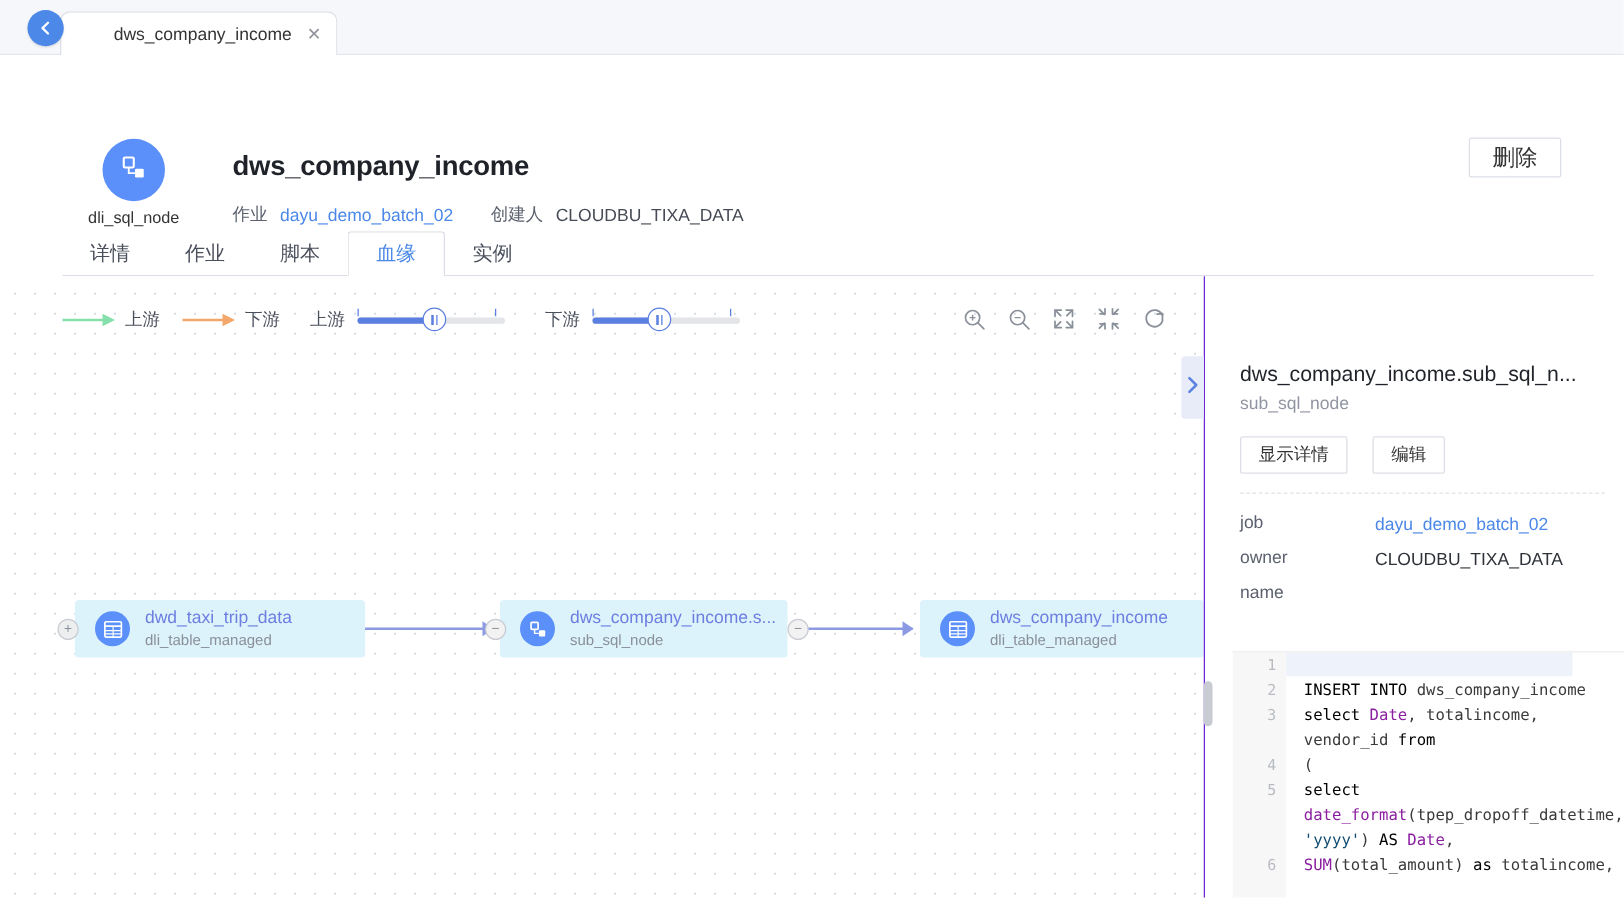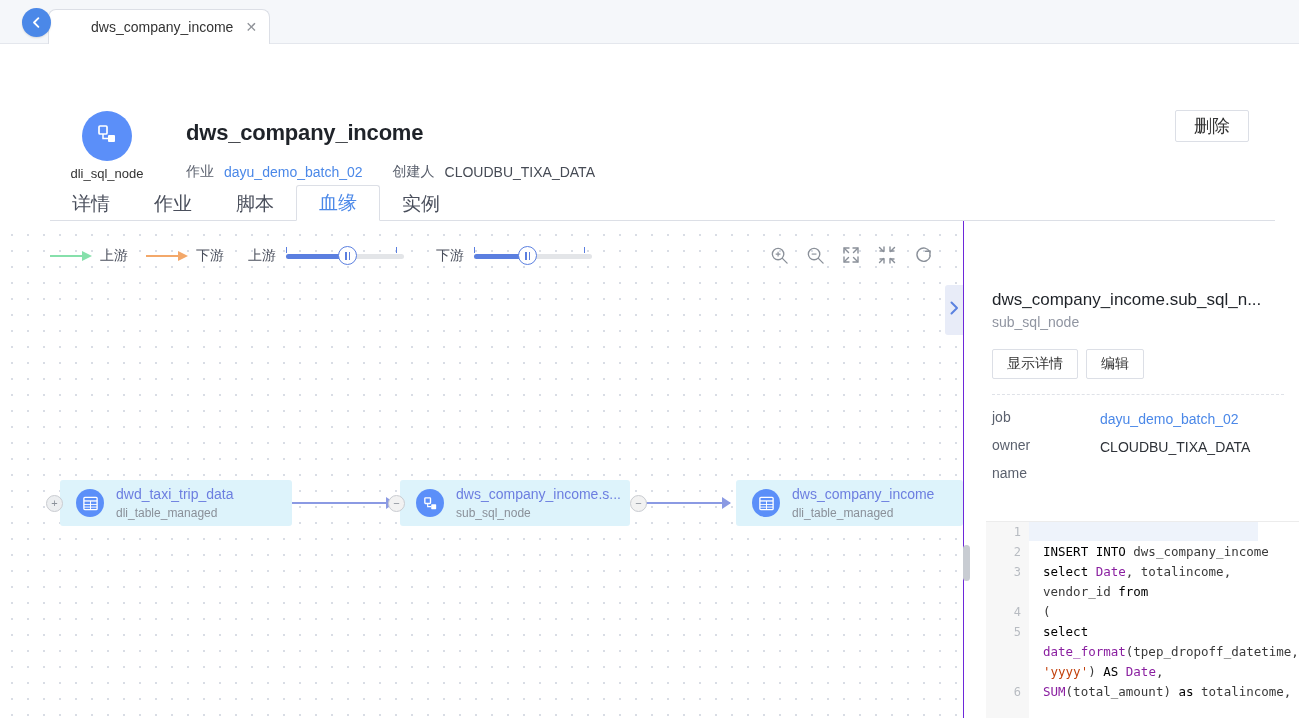--- a/index.html
+++ b/index.html
@@ -90,21 +90,21 @@
     width: 1225px; height: 35px;
     display: flex; align-items: flex-end;
   }
   .navtabs-underline {
     position: absolute; left: 50px; top: 220px; width: 1225px;
     height: 1px; background: #dcdfe6;
   }
   .navtab {
     height: 35px; padding: 0 22px;
     display: flex; align-items: center; justify-content: center;
-    font-size: 19px; color: #4a4f5c; cursor: pointer;
+    font-size: 16px; color: #4a4f5c; cursor: pointer;
   }
   .navtab.active {
     color: #4b88e8;
     background: #fff;
     border: 1px solid #dcdfe6;
     border-bottom: 1px solid #fff;
     border-radius: 3px 3px 0 0;
     position: relative; z-index: 3;
     height: 36px;
   }
@@ -206,21 +206,21 @@
   }
   .sp-title {
     position:absolute; left:28px; top:69px; width:292px;
     font-size:17px; color:#1f2329; line-height:20px;
     white-space:nowrap; overflow:hidden;
   }
   .sp-sub {
     position:absolute; left:28px; top:93px;
     font-size:14px; color:#9095a1;
   }
-  .sp-btns { position:absolute; left:28px; top:128px; display:flex; gap:8px; }
+  .sp-btns { position:absolute; left:28px; top:128px; display:flex; gap:20px; }
   .sp-btn {
     height:30px; padding:0 14px;
     background:#fff; border:1px solid #dcdfe6; border-radius:2px;
     font-size:14px; color:#333; cursor:pointer;
     font-family:"Liberation Sans", sans-serif;
   }
   .sp-divider {
     position:absolute; left:28px; top:173px; width:292px;
     height:0; border-top:1px dashed #dfe2e8;
   }
@@ -251,21 +251,21 @@
   .code-ln {
     width:43px; flex:0 0 auto; text-align:right; padding-right:8px;
     color:#b8bcc2; font-size:12px; line-height:20px;
   }
   .code-src {
     flex:1 1 auto; padding-left:14px; line-height:20px;
     white-space:pre-wrap; color:#3a3a3a;
   }
   .kw  { color:#000000;margin-top:34px; }
   .fn  { color:#8a1fa0; }
-  .str { color:#c2410c; }
+  .str { color:#0c4a6e; }
 </style>
 </head>
 <body>
 
 <div class="tabstrip">
   <div class="back-btn">
     <span>
       <svg width="13" height="13" viewBox="0 0 13 13">
           <path d="M8.4 2.2 L4 6.5 L8.4 10.8" fill="none" stroke="#fff" stroke-width="1.8" stroke-linecap="round" stroke-linejoin="round"></path>
         </svg>

